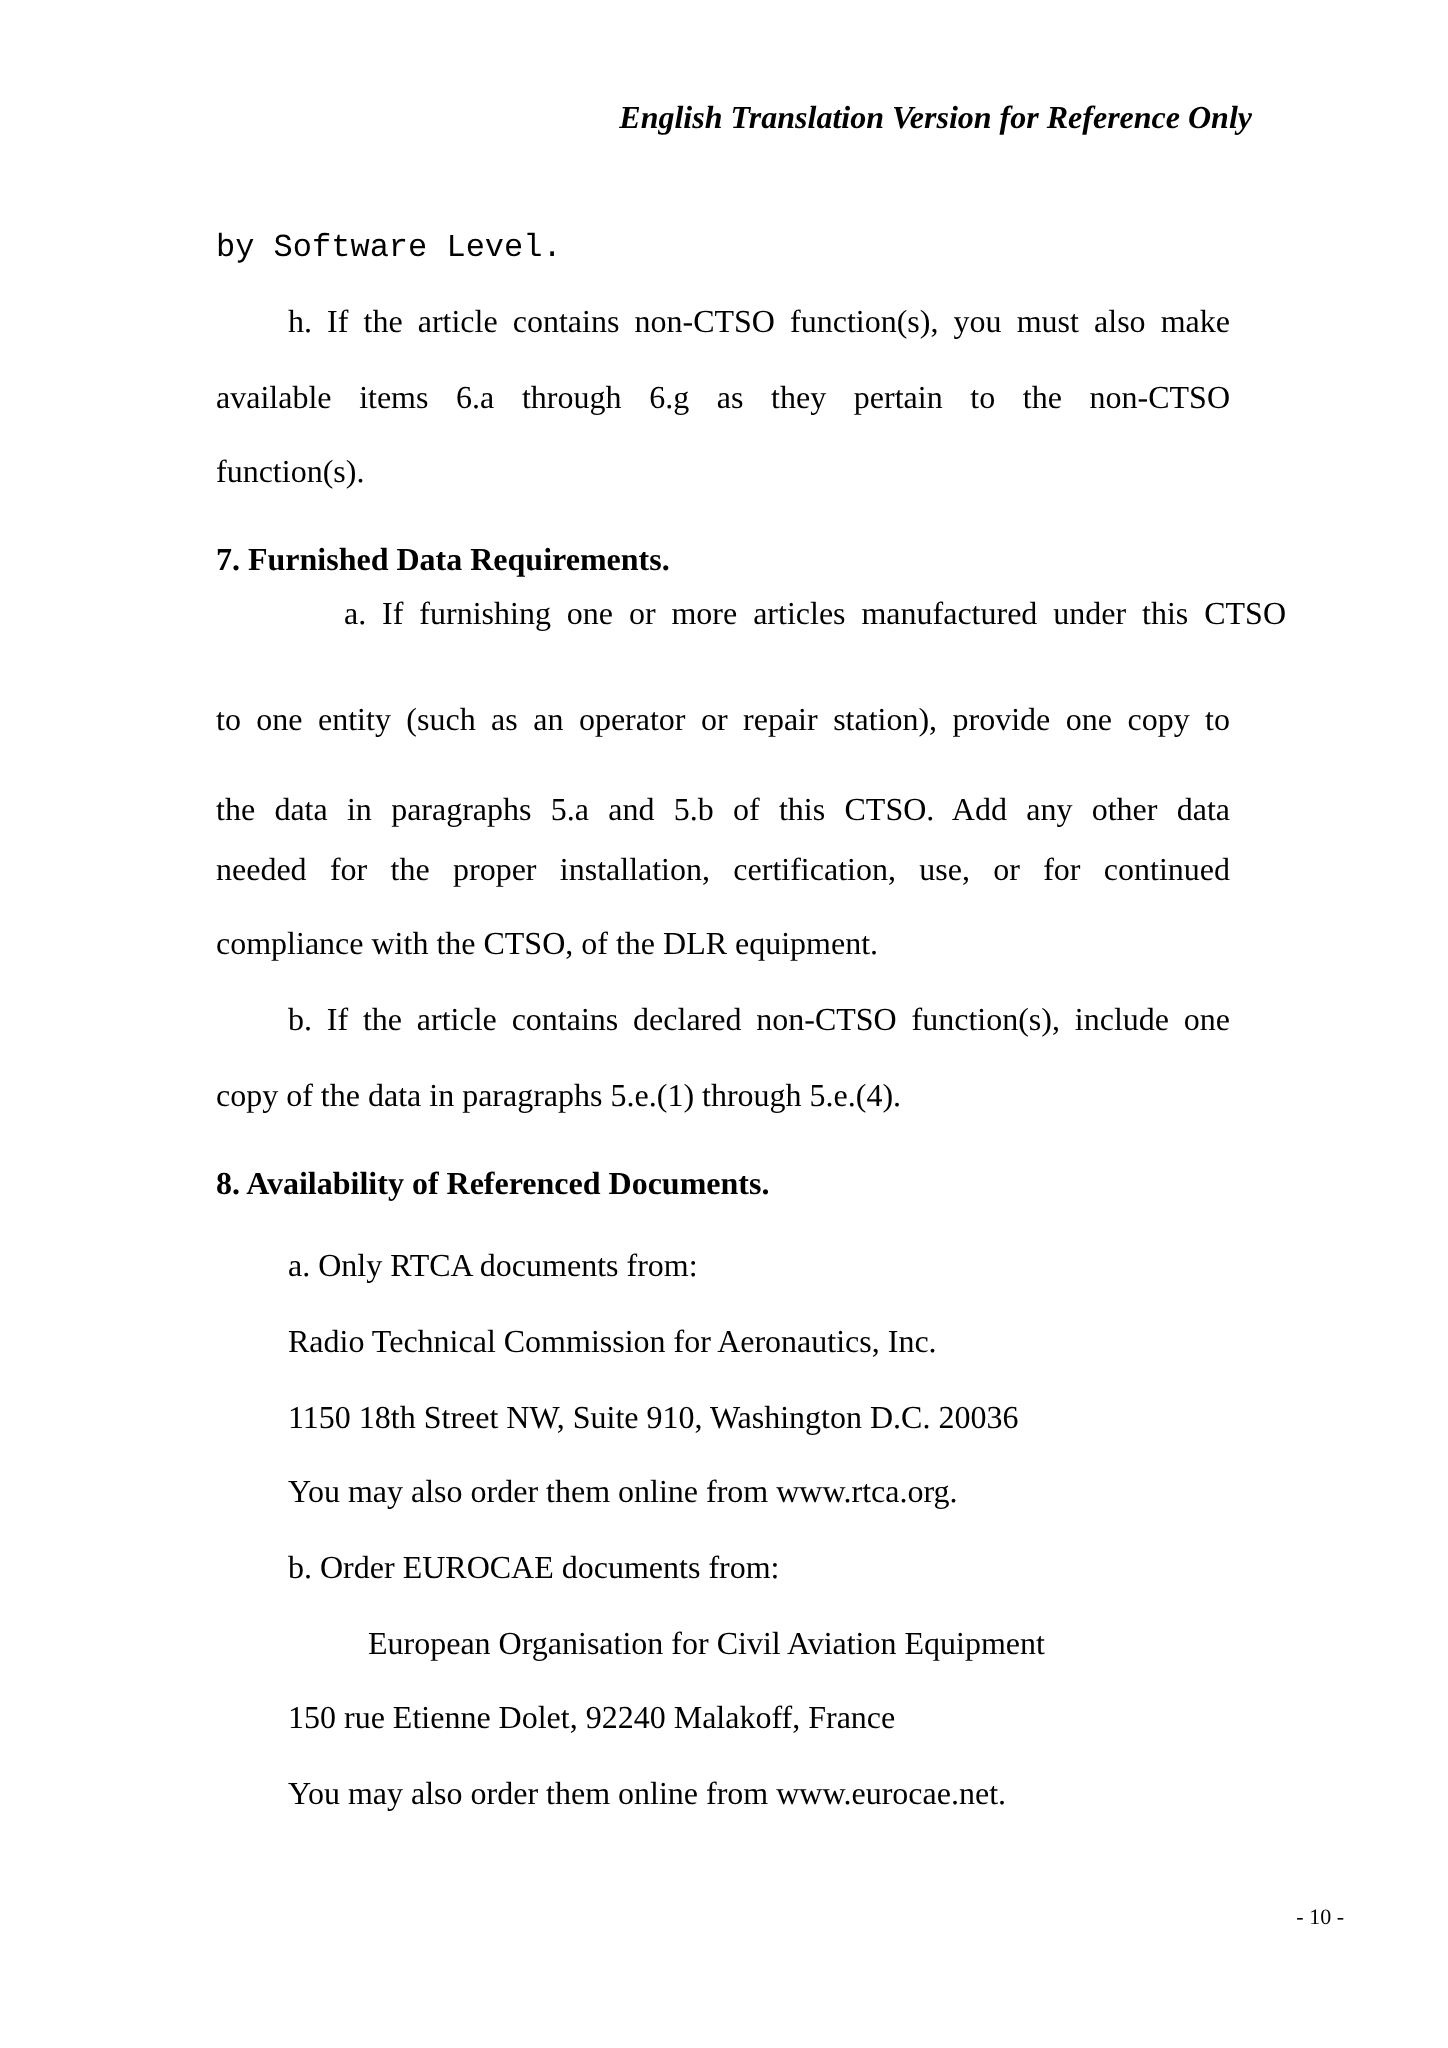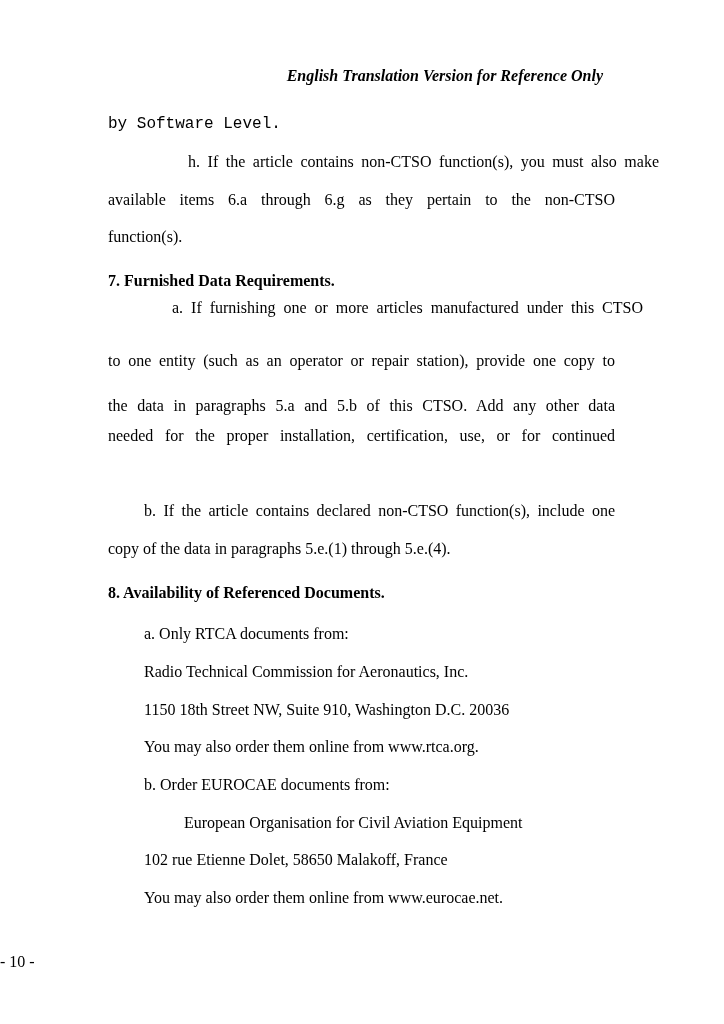--- a/index.html
+++ b/index.html
@@ -16,27 +16,26 @@
       color: #000000;
     }
     .page {
       position: absolute;
       left: 0; top: 0;
       width: 724px;
       height: 1024px;
     }
     .banner {
       position: absolute;
-      right: 121px;
+      right: 98px;
       top: 51px;
       font-size: 16px;
       font-weight: bold;
       font-style: italic;
       white-space: nowrap;
-      margin-top: 16px;
     }
     .header-row {
       position: absolute;
       left: 108px;
       width: 507px;
       top: 85px;
       height: 16px;
       font-size: 12px;
       border-bottom: 1.2px solid #000;
     }
@@ -67,54 +66,55 @@
       width: 471px;
     }
     .heading {
       font-weight: bold;
     }
     .page-number {
       position: absolute;
       left: 0;
       width: 672px;
       top: 953px;
-      text-align: left;
-      font-size: 16px;
+      text-align: right;
+      font-size: 11px;
     }
   </style>
 </head>
 <body>
 
 <div class="page">
 
   <div class="banner">English Translation Version for Reference Only</div>
 
 
   <div class="line" style="top:114px;font-family:Liberation Mono, monospace;">by Software Level.</div>
 
-  <div class="line indent justify" style="top:152px;margin-left:44px;">h. If the article contains non-CTSO function(s), you must also make</div>
+  <div class="line indent justify" style="top:152px;">h. If the article contains non-CTSO function(s), you must also make</div>
   <div class="line justify" style="top:190px;">available items 6.a through 6.g as they pertain to the non-CTSO</div>
   <div class="line" style="top:227px;">function(s).</div>
 
   <div class="line heading" style="top:271px;">7. Furnished Data Requirements.</div>
 
   <div class="line indent justify" style="top:298px;margin-left:28px;">a. If furnishing one or more articles manufactured under this CTSO</div>
   <div class="line justify" style="top:351px;">to one entity (such as an operator or repair station), provide one copy to</div>
   <div class="line justify" style="top:396px;">the data in paragraphs 5.a and 5.b of this CTSO. Add any other data</div>
   <div class="line justify" style="top:426px;">needed for the proper installation, certification, use, or for continued</div>
+  <div class="line" style="top:463px;">compliance with the CTSO, of the DLR equipment.</div>
 
   <div class="line indent justify" style="top:501px;">b. If the article contains declared non-CTSO function(s), include one</div>
   <div class="line" style="top:539px;">copy of the data in paragraphs 5.e.(1) through 5.e.(4).</div>
 
   <div class="line heading" style="top:583px;">8. Availability of Referenced Documents.</div>
 
   <div class="line indent" style="top:624px;">a. Only RTCA documents from:</div>
   <div class="line indent" style="top:662px;">Radio Technical Commission for Aeronautics, Inc.</div>
   <div class="line indent" style="top:700px;">1150 18th Street NW, Suite 910, Washington D.C. 20036</div>
   <div class="line indent" style="top:737px;">You may also order them online from www.rtca.org.</div>
 
   <div class="line indent" style="top:775px;">b. Order EUROCAE documents from:</div>
   <div class="line indent" style="top:813px;margin-left:40px;">European Organisation for Civil Aviation Equipment</div>
-  <div class="line indent" style="top:850px;">102 rue Etienne Dolet, 58650 Malakoff, France</div>
+  <div class="line indent" style="top:850px;">150 rue Etienne Dolet, 92240 Malakoff, France</div>
   <div class="line indent" style="top:888px;">You may also order them online from www.eurocae.net.</div>
 
   <div class="page-number">- 10 -</div>
 </div>
 
 </body></html>

